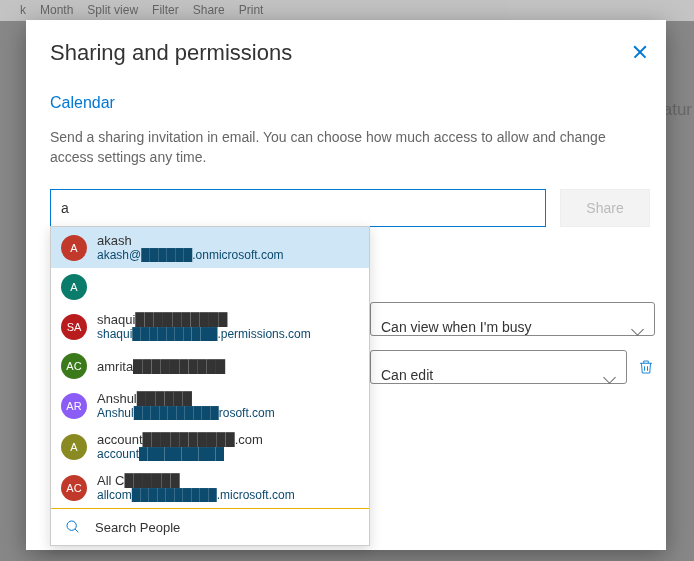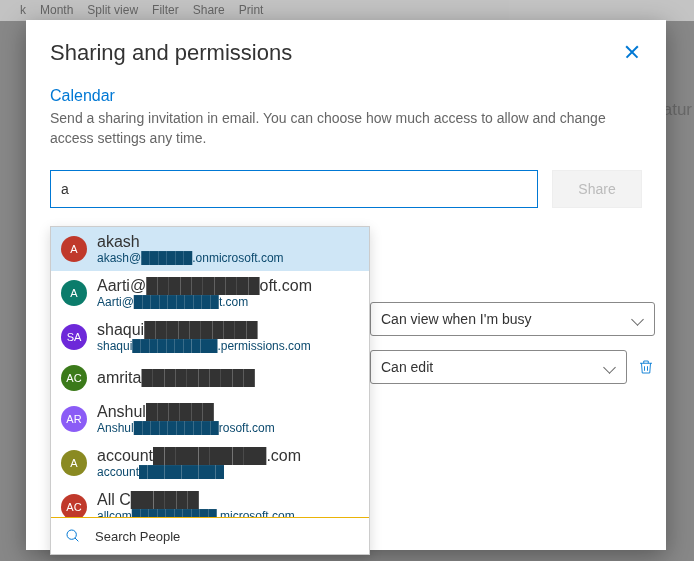--- a/index.html
+++ b/index.html
@@ -32,21 +32,21 @@
       color: #555;
       opacity: 0.6;
     }
     .modal {
       position: absolute;
       top: 20px; left: 26px;
       width: 640px;
       height: 530px;
       background: #fff;
       box-shadow: 0 6px 24px rgba(0,0,0,0.35);
-      padding: 20px 24px 20px 24px;
+      padding: 20px 16px 20px 24px;
     }
     .modal-header {
       display: flex;
       justify-content: space-between;
       align-items: flex-start;
     }
     .modal-title {
       font-size: 22px;
       font-weight: 400;
       color: #333;
@@ -63,27 +63,27 @@
       position: absolute;
       top: 9px; left: 2px;
       width: 16px; height: 1.5px;
       background: #0078d4;
     }
     .close-btn::before { transform: rotate(45deg); }
     .close-btn::after { transform: rotate(-45deg); }
     .section-label {
       color: #0078d4;
       font-size: 16px;
-      margin-top: 21px;
+      margin-top: 28px;
       font-weight: 400;
     }
     .help-text {
       color: #666;
       font-size: 14px;
-      margin-top: 4px;
+      margin-top: 16px;
       line-height: 1.4;
     }
     .input-row {
       display: flex;
       gap: 14px;
       margin-top: 22px;
     }
     .email-input {
       flex: 1;
       border: 1.5px solid #0078d4;
@@ -136,21 +136,21 @@
       font-size: 11px;
       font-weight: 500;
       flex-shrink: 0;
     }
     .suggest-text { 
       overflow: hidden;
       flex: 1;
       min-width: 0;
     }
     .suggest-name {
-      font-size: 16px;
+      font-size: 13px;
       color: #333;
       white-space: nowrap;
       overflow: hidden;
       text-overflow: ellipsis;
     }
     .suggest-email {
       font-size: 12px;
       color: #0c4a6e;
       white-space: nowrap;
       overflow: hidden;
@@ -185,21 +185,21 @@
       align-items: center;
       gap: 10px;
       margin-bottom: 14px;
     }
     .perm-select {
       flex: 1;
       height: 34px;
       border: 1px solid #888;
       border-radius: 3px;
       display: flex;
-      align-items: center;
+      align-items: flex-end;
       justify-content: space-between;
       padding: 0 10px;
       font-size: 14px;
       color: #333;
       cursor: pointer;
     }
     .chevron-down {
       width: 12px; height: 12px;
       position: relative;
     }
@@ -258,27 +258,23 @@
     <div class="suggest-scroll" id="suggest-list">
         <div class="suggest-item selected">
           <div class="avatar" style="background: rgb(192, 57, 43);">A</div>
           <div class="suggest-text">
             <div class="suggest-name">akash</div>
             <div class="suggest-email">akash@██████.onmicrosoft.com</div>
           </div>
         </div>
         <div class="suggest-item">
           <div class="avatar" style="background: rgb(11, 124, 107);">A</div>
-          <div class="suggest-text">
-            <div class="suggest-name">Aarti@██████████oft.com</div>
-            <div class="suggest-email">Aarti@██████████t.com</div>
-          </div>
-        </div>
-        <div class="suggest-item">
-          <div class="avatar" style="background: #6d28d9;">SA</div>
+        </div>
+        <div class="suggest-item">
+          <div class="avatar" style="background: #b91c1c;">SA</div>
           <div class="suggest-text">
             <div class="suggest-name">shaqui██████████</div>
             <div class="suggest-email">shaqui██████████.permissions.com</div>
           </div>
         </div>
         <div class="suggest-item">
           <div class="avatar" style="background: rgb(59, 122, 26);">AC</div>
           <div class="suggest-text">
             <div class="suggest-name">amrita██████████</div>
           </div>

